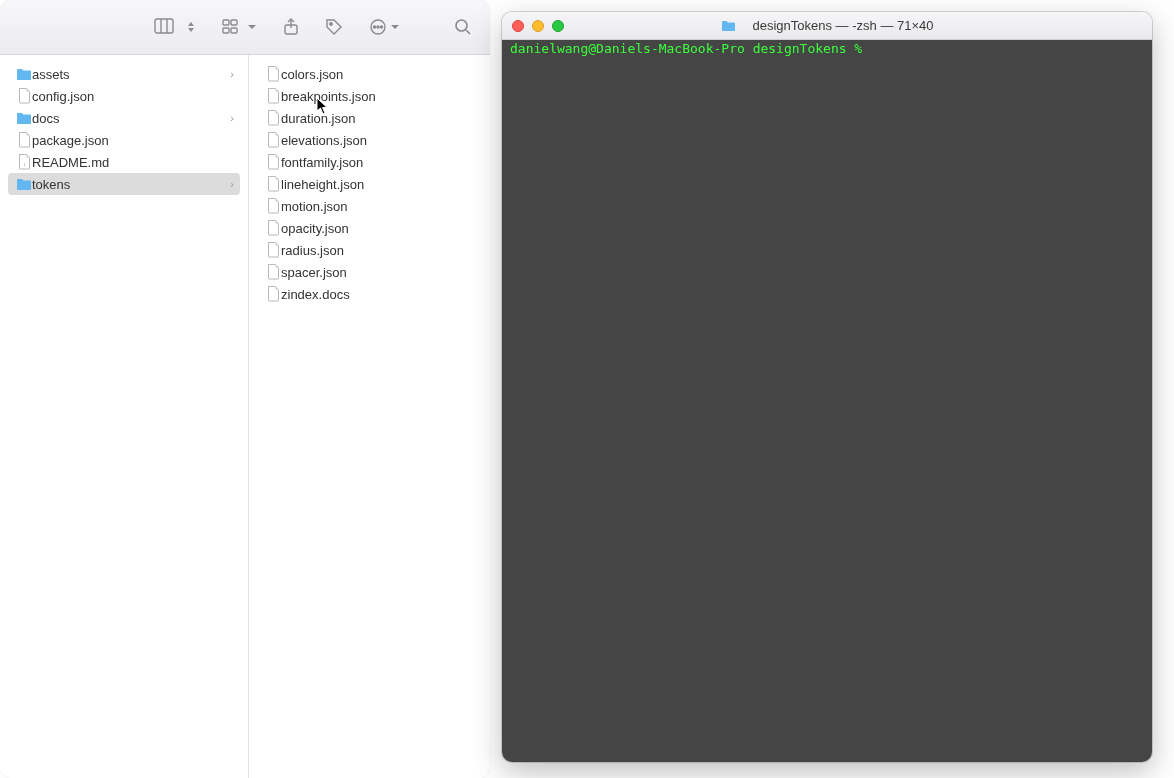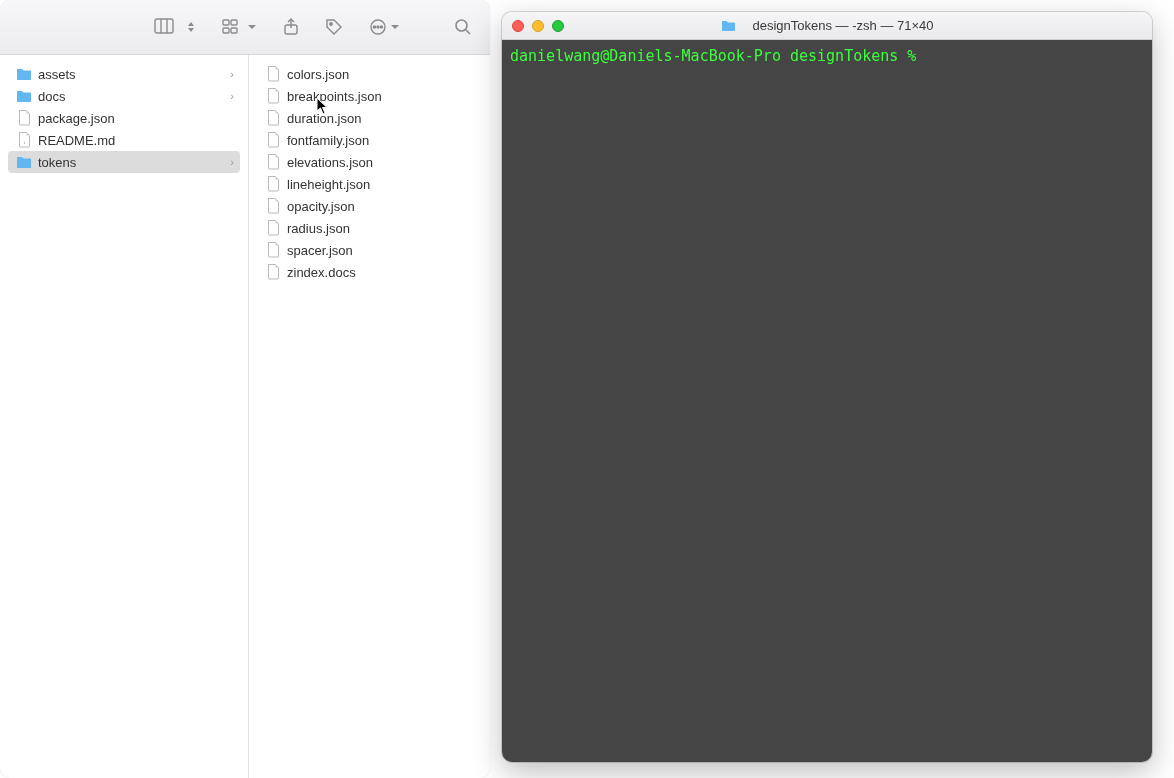--- a/index.html
+++ b/index.html
@@ -53,21 +53,21 @@
   }
   .col2 {
     flex: 1;
     padding: 8px 8px;
   }
 
   .row {
     height: 22px;
     display: flex;
     align-items: center;
-    gap: 6px;
+    gap: 0;
     padding: 0 8px;
     border-radius: 4px;
     color: #333;
     position: relative;
   }
   .row.selected { background: #dcdcdc; }
   .row .arrow {
     position:absolute;
     right:6px;
     color:#9a9aa0;
@@ -107,23 +107,23 @@
     display:flex;
     justify-content:center;
     align-items:center;
     gap:16px;
     pointer-events:none;
     font-weight:500;
   }
   .term-body {
     background:#454545;
     height: calc(100% - 28px);
-    padding: 6px 8px;
+    padding: 0 8px;
     font-family: "Menlo","Monaco","Consolas",monospace;
-    font-size: 15px;
+    font-size: 13px;
     line-height: 1.35;
     color:#3cff3c;
     white-space: pre;
   }
   .term-body .prompt { color:#3cff3c; }
 
   
   .cursor {
     position:absolute;
     left: 316px;
@@ -198,20 +198,29 @@
           <span class="ficon">
             <svg width="16" height="13" viewBox="0 0 16 13">
               <path fill="#62b7f0" d="M1 2c0-.6.4-1 1-1h4l1.5 1.5H14c.6 0 1 .4 1 1V11c0 .6-.4 1-1 1H2c-.6 0-1-.4-1-1V2z"></path>
             </svg>
           </span>
           <span>assets</span>
           <span class="arrow">›</span>
         </div>
         <div class="row">
           <span class="ficon">
+            <svg width="13" height="16" viewBox="0 0 13 16">
+              <path fill="#fff" stroke="#b8b8bd" d="M1.5.5h7l3 3v11c0 .3-.2.5-.5.5H2c-.3 0-.5-.2-.5-.5V1c0-.3.2-.5.5-.5z"></path>
+              <path fill="#d0d0d5" d="M8.5.5v3h3z"></path>
+            </svg>
+          </span>
+          <span>config.json</span>
+        </div>
+        <div class="row">
+          <span class="ficon">
             <svg width="16" height="13" viewBox="0 0 16 13">
               <path fill="#62b7f0" d="M1 2c0-.6.4-1 1-1h4l1.5 1.5H14c.6 0 1 .4 1 1V11c0 .6-.4 1-1 1H2c-.6 0-1-.4-1-1V2z"></path>
             </svg>
           </span>
           <span>docs</span>
           <span class="arrow">›</span>
         </div>
         <div class="row">
           <span class="ficon">
             <svg width="13" height="16" viewBox="0 0 13 16">
@@ -269,39 +278,48 @@
           </span>
           <span>duration.json</span>
         </div>
         <div class="row">
           <span class="ficon">
             <svg width="13" height="16" viewBox="0 0 13 16">
               <path fill="#fff" stroke="#b8b8bd" d="M1.5.5h7l3 3v11c0 .3-.2.5-.5.5H2c-.3 0-.5-.2-.5-.5V1c0-.3.2-.5.5-.5z"></path>
               <path fill="#d0d0d5" d="M8.5.5v3h3z"></path>
             </svg>
           </span>
+          <span>elevations.json</span>
+        </div>
+        <div class="row">
+          <span class="ficon">
+            <svg width="13" height="16" viewBox="0 0 13 16">
+              <path fill="#fff" stroke="#b8b8bd" d="M1.5.5h7l3 3v11c0 .3-.2.5-.5.5H2c-.3 0-.5-.2-.5-.5V1c0-.3.2-.5.5-.5z"></path>
+              <path fill="#d0d0d5" d="M8.5.5v3h3z"></path>
+            </svg>
+          </span>
           <span>fontfamily.json</span>
         </div>
         <div class="row">
           <span class="ficon">
             <svg width="13" height="16" viewBox="0 0 13 16">
               <path fill="#fff" stroke="#b8b8bd" d="M1.5.5h7l3 3v11c0 .3-.2.5-.5.5H2c-.3 0-.5-.2-.5-.5V1c0-.3.2-.5.5-.5z"></path>
               <path fill="#d0d0d5" d="M8.5.5v3h3z"></path>
             </svg>
           </span>
-          <span>elevations.json</span>
-        </div>
-        <div class="row">
-          <span class="ficon">
-            <svg width="13" height="16" viewBox="0 0 13 16">
-              <path fill="#fff" stroke="#b8b8bd" d="M1.5.5h7l3 3v11c0 .3-.2.5-.5.5H2c-.3 0-.5-.2-.5-.5V1c0-.3.2-.5.5-.5z"></path>
-              <path fill="#d0d0d5" d="M8.5.5v3h3z"></path>
-            </svg>
-          </span>
           <span>lineheight.json</span>
+        </div>
+        <div class="row">
+          <span class="ficon">
+            <svg width="13" height="16" viewBox="0 0 13 16">
+              <path fill="#fff" stroke="#b8b8bd" d="M1.5.5h7l3 3v11c0 .3-.2.5-.5.5H2c-.3 0-.5-.2-.5-.5V1c0-.3.2-.5.5-.5z"></path>
+              <path fill="#d0d0d5" d="M8.5.5v3h3z"></path>
+            </svg>
+          </span>
+          <span>motion.json</span>
         </div>
         <div class="row">
           <span class="ficon">
             <svg width="13" height="16" viewBox="0 0 13 16">
               <path fill="#fff" stroke="#b8b8bd" d="M1.5.5h7l3 3v11c0 .3-.2.5-.5.5H2c-.3 0-.5-.2-.5-.5V1c0-.3.2-.5.5-.5z"></path>
               <path fill="#d0d0d5" d="M8.5.5v3h3z"></path>
             </svg>
           </span>
           <span>opacity.json</span>
         </div>

